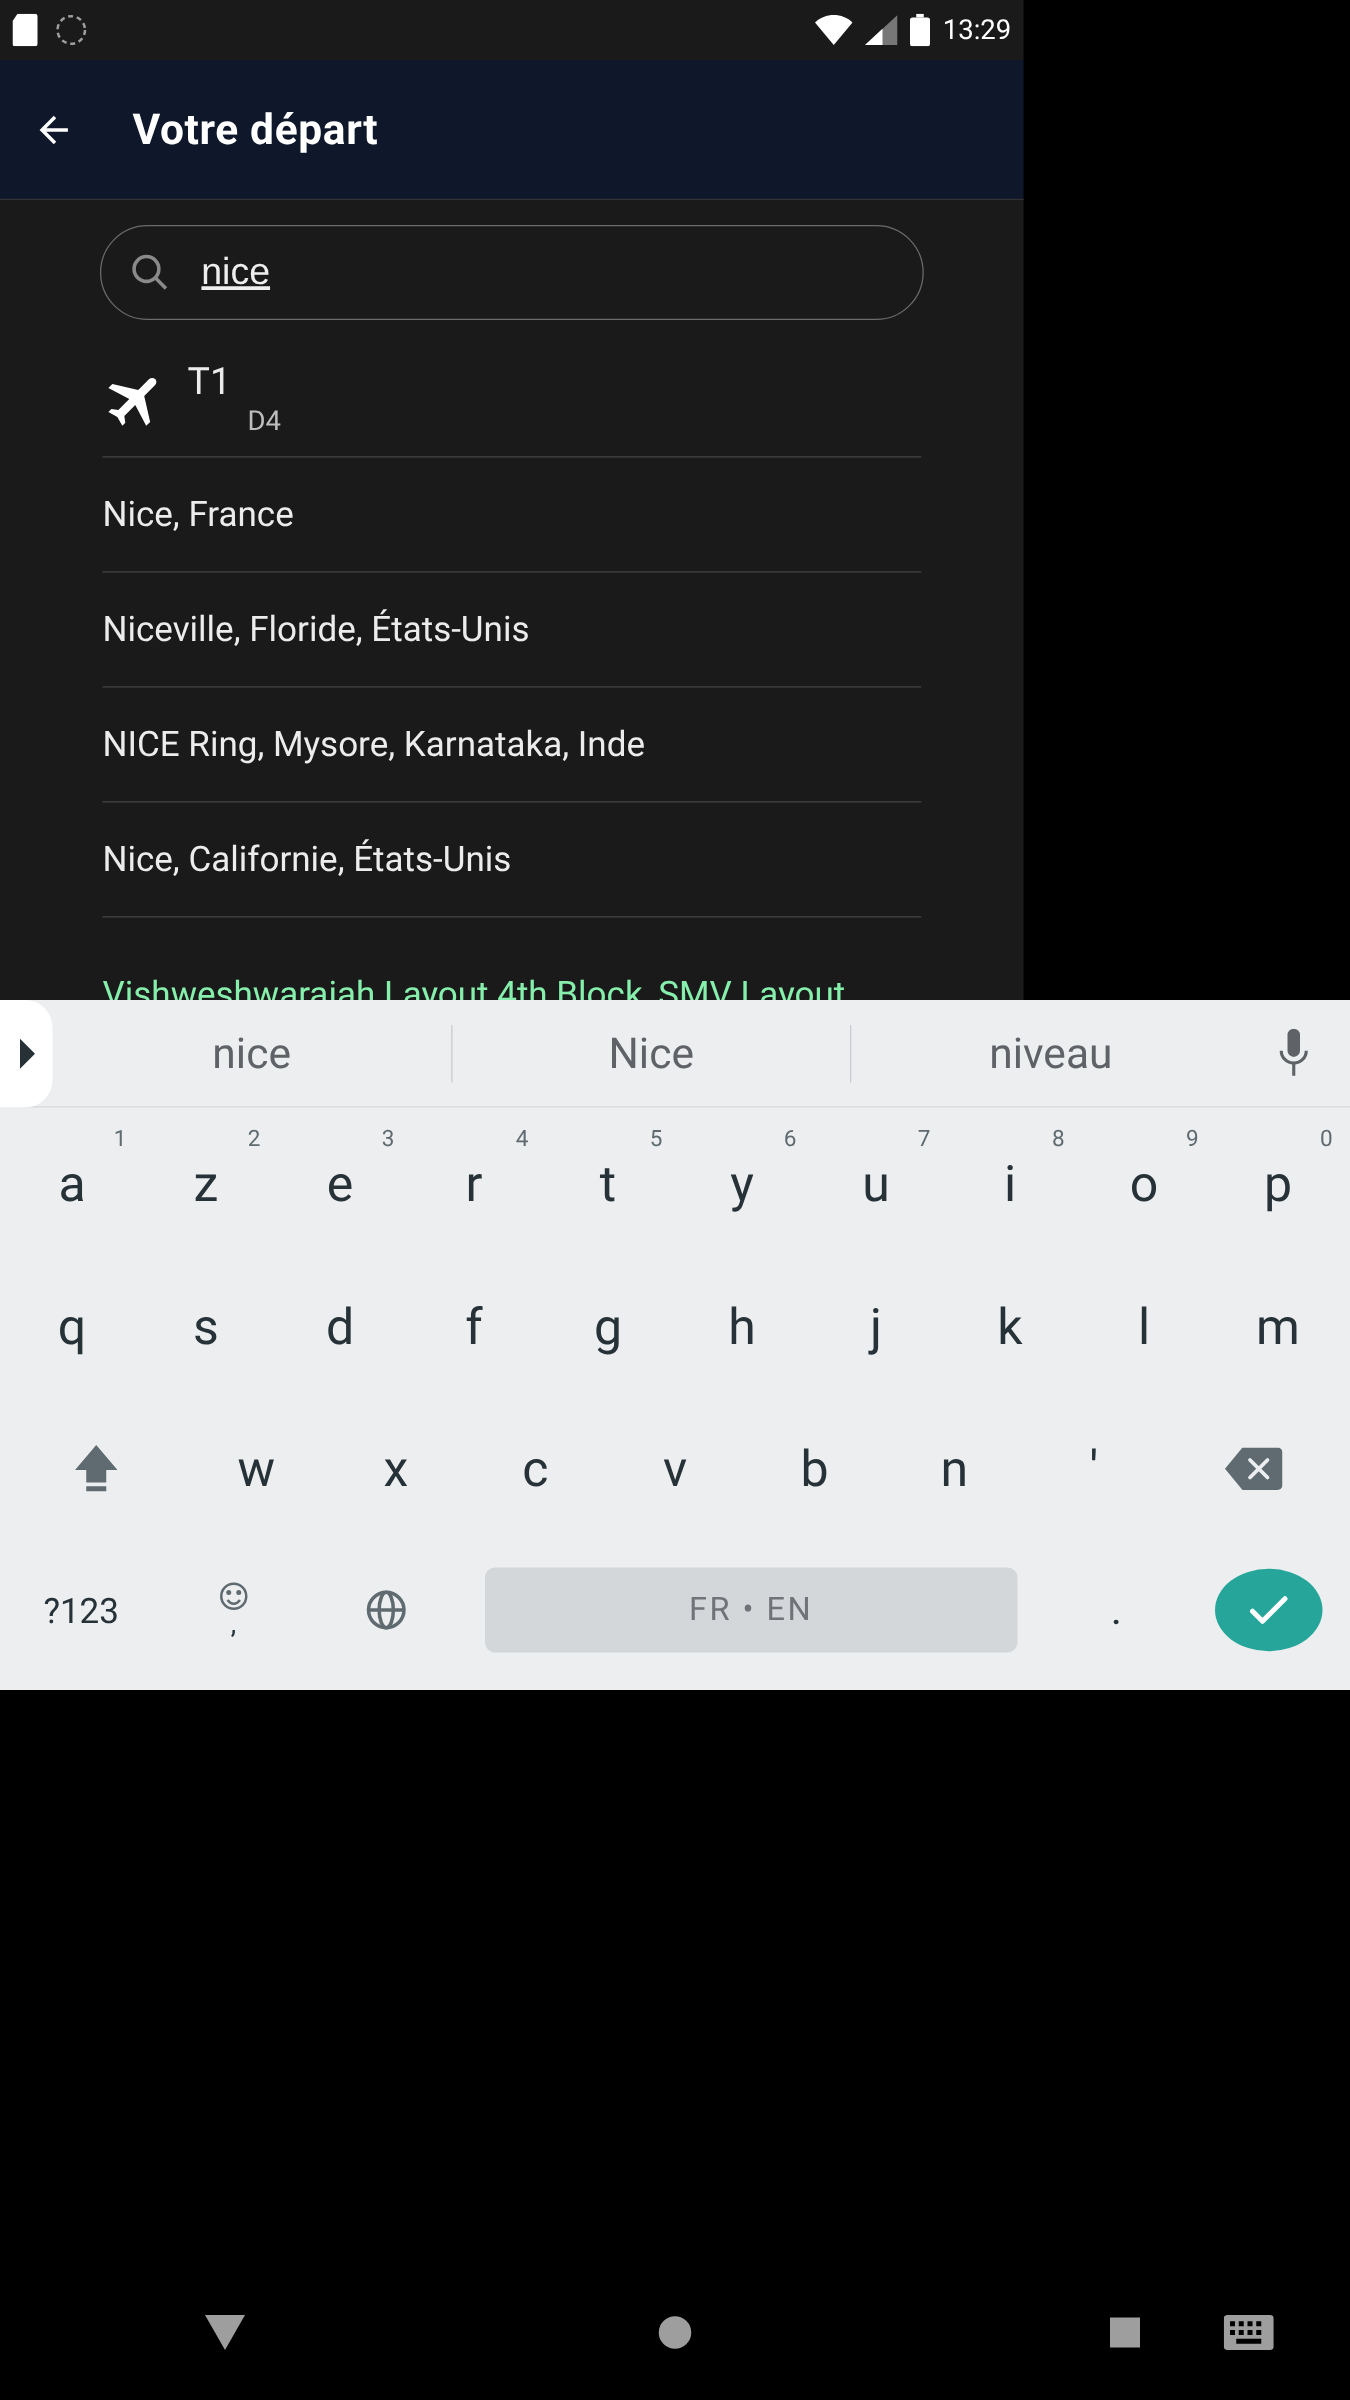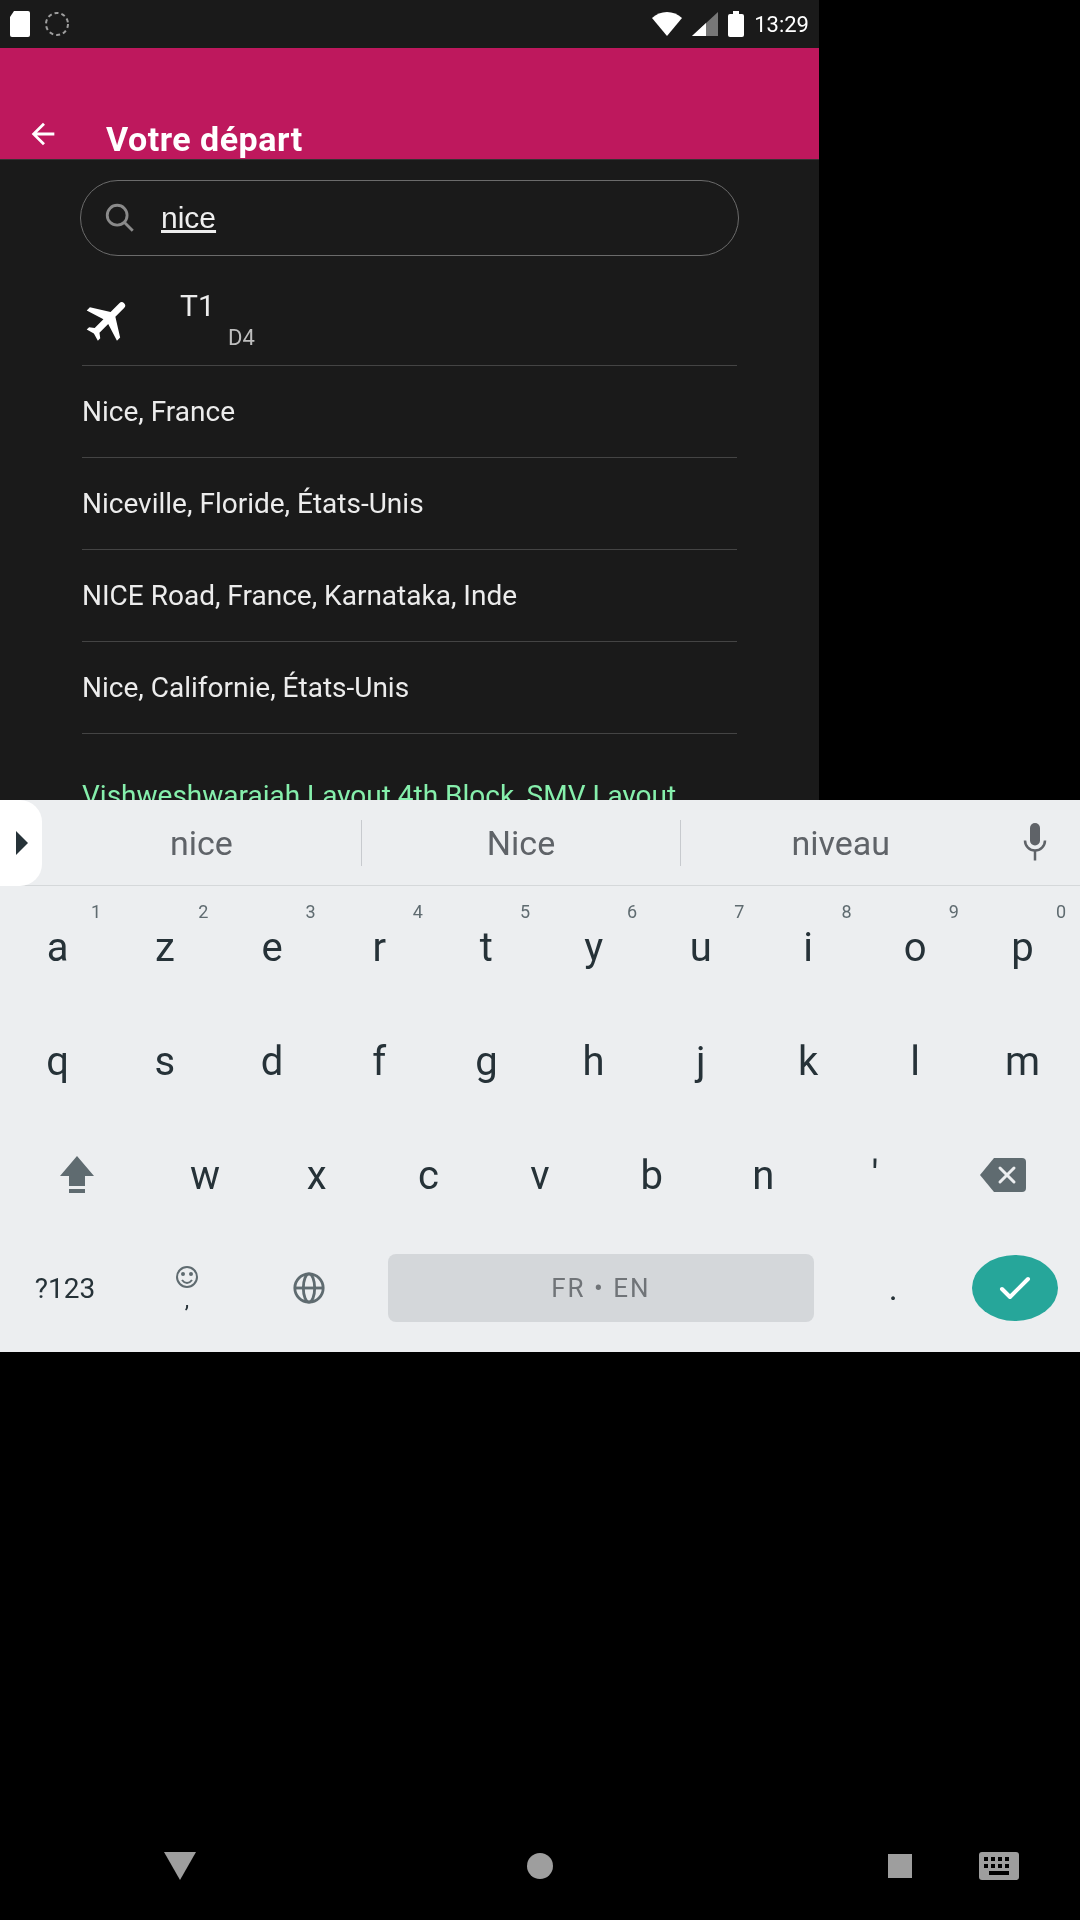--- a/index.html
+++ b/index.html
@@ -1,29 +1,29 @@
 <!DOCTYPE html>
 <html><head>
 <meta charset="utf-8">
 <style>
   * { box-sizing: border-box; margin: 0; padding: 0; }
   html, body { width: 819px; height: 1460px; font-family: Roboto, "Helvetica Neue", Arial, sans-serif; background: #000; overflow: hidden; }
   .statusbar { height: 48px; background: #1a1a1a; color: #fff; display: flex; align-items: center; justify-content: space-between; padding: 0 10px; font-size: 22px; text-align: center; }
   .stat-left { display: flex; align-items: center; gap: 12px; }
   .stat-right { display: flex; align-items: center; gap: 10px; }
-  .appbar { height: 112px; background: #be185d; color: #fff; display: flex; align-items: flex-end; padding: 0 18px; border-bottom: 1px solid #333; }
+  .appbar { height: 112px; background: #0f172a; color: #fff; display: flex; align-items: center; padding: 0 18px; border-bottom: 1px solid #333; }
   .appbar .back { width: 50px; height: 50px; display: flex; align-items: center; justify-content: center; }
   .appbar h1 { font-size: 34px; font-weight: 700; margin-left: 38px; letter-spacing: .5px; }
   .content { background: #1a1a1a; color: #eee; height: 640px; padding-top: 20px; overflow: hidden; }
   .searchwrap { margin: 0 80px 18px 80px; height: 76px; border: 1px solid #6b6b6b; border-radius: 38px; display: flex; align-items: center; padding: 0 22px; gap: 24px; }
   .searchwrap .mag { width: 34px; height: 34px; }
   .searchwrap input { background: transparent; border: none; outline: none; color: #eee; font-size: 30px; width: 100%; text-decoration: underline; }
   .list { padding: 0 82px; }
   .row { border-bottom: 1px solid #444; display: flex; align-items: center; height: 92px; font-size: 28px; color: #ececec; }
-  .row.airport { gap: 44px; }
+  .row.airport { gap: 14px; }
   .row.airport .ap-text { line-height: 1.1; }
   .row.airport .ap-sub { font-size: 22px; color: #bdbdbd; margin-top: 4px; margin-left: 48px; }
   .row.last { border-bottom: none; line-height: 1.15; height: auto; padding-top: 14px; display: block; }
   .row.last .fade { color: #86efac; }
   
   .kbd { position: absolute; top: 800px; left: 0; right: 0; height: 552px; background: #eceef0; color: #263238; }
   .sugbar { height: 86px; display: flex; align-items: center; border-bottom: 1px solid #d5d8da; position: relative; }
   .sugbar .expand { width: 42px; height: 86px; background: #fff; border-top-right-radius: 22px; border-bottom-right-radius: 22px; display: flex; align-items: center; justify-content: center; }
   .sugbar .sug { flex: 1; text-align: center; font-size: 34px; color: #5f6368; }
   .sugbar .sep { width: 1px; height: 46px; background: #c7cace; }
@@ -110,21 +110,21 @@
         <div class="ap-sub">D4</div>
       </div>
     </div>
     <div class="row">
         <span>Nice, France</span>
       </div>
     <div class="row">
         <span>Niceville, Floride, États-Unis</span>
       </div>
     <div class="row">
-        <span>NICE Road, France, Karnataka, Inde</span>
+        <span>NICE Ring, Mysore, Karnataka, Inde</span>
       </div>
     <div class="row">
         <span>Nice, Californie, États-Unis</span>
       </div>
     <div class="row last">
       <br>
       <span class="fade">Vishweshwaraiah Layout 4th Block, SMV Layout</span>
     </div>
   </div>
 </div>

